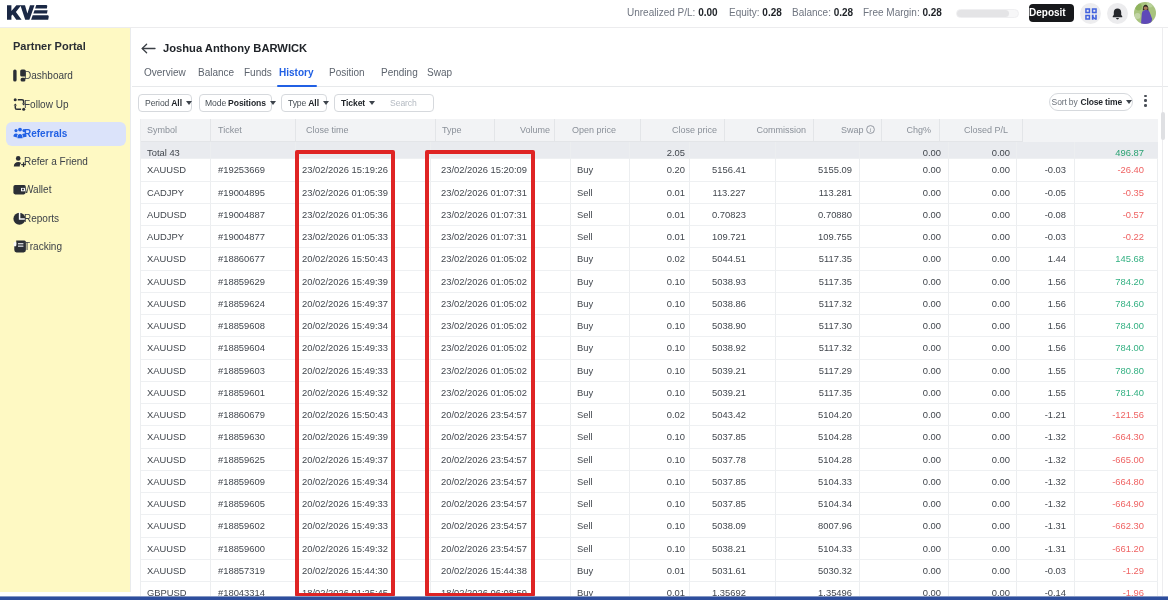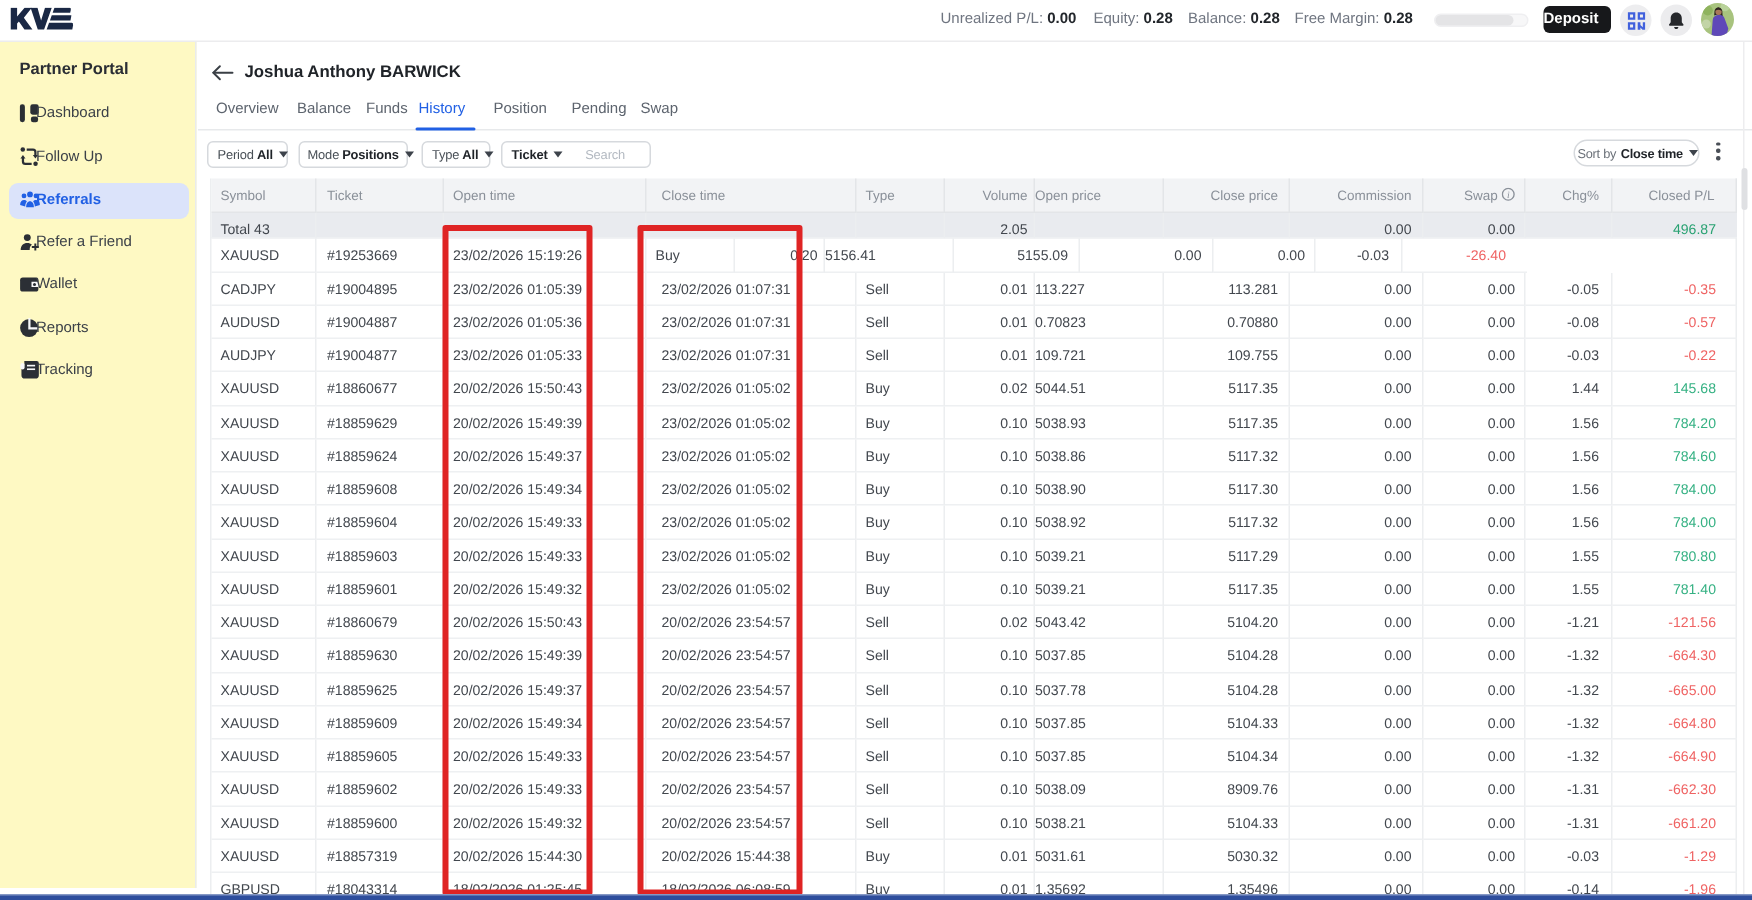--- a/index.html
+++ b/index.html
@@ -21,21 +21,21 @@
 .sbitem{position:absolute;left:0;width:131px;height:24px;display:flex;align-items:center}
 .sbitem svg{position:absolute;left:13px}
 .sbitem span{position:absolute;left:24px;font-size:10px;color:#3c4148}
 #sbactive{position:absolute;left:6px;top:94px;width:120px;height:24px;background:#dbe3fa;border-radius:6px}
 .sbitem.act span{color:#2160e4;font-weight:bold}
 
 #main{position:absolute;top:28px;left:132px;width:1036px;height:572px;background:#fff}
 #backarrow{position:absolute;left:9px;top:14.5px}
 #title{position:absolute;left:31px;top:13.5px;font-size:11.2px;font-weight:bold;color:#202429}
 .tab{position:absolute;top:39px;font-size:10px;color:#5d646e;white-space:nowrap}
-.tab.act{color:#2160e4;font-weight:normal}
+.tab.act{color:#2160e4;font-weight:bold}
 #tabline{position:absolute;left:0;top:58px;width:1036px;height:1px;background:#e7e9eb}
 #tabunderline{position:absolute;left:145px;top:56.5px;width:40px;height:2.5px;background:#2160e4;border-radius:1px}
 .pill{position:absolute;top:66px;height:18px;border:1px solid #d6d9dd;border-radius:4px;background:#fff;font-size:8.6px;letter-spacing:-0.1px;color:#495057;display:flex;align-items:center;white-space:nowrap}
 .pill b{color:#1f2328;margin-left:2px}
 .caret{display:inline-block;width:0;height:0;border-left:3.8px solid transparent;border-right:3.8px solid transparent;border-top:4.8px solid #3d434b;margin-left:4px;flex:none}
 .ph{color:#b4bac2}
 #sortpill{position:absolute;left:917px;top:65px;width:84px;height:18px;border:1px solid #d6d9dd;border-radius:9px;background:#fff;font-size:8.5px;letter-spacing:-0.15px;color:#6a7078;display:flex;align-items:center;justify-content:flex-end;white-space:nowrap}
 #sortpill b{color:#1f2328;margin-left:3px}
 #vdots{position:absolute;left:1012px;top:66.5px;display:flex;flex-direction:column;gap:2.2px;align-items:center}
 #vdots i{width:2.6px;height:2.6px;border-radius:50%;background:#4a4f57}
@@ -53,21 +53,21 @@
 .hrow{display:flex}
 .trow{display:flex}
 .hrow .th{height:23px}
 .trow .td{height:17.3px}
 .c1{width:70px;padding-left:6px}
 .c2{width:85px;padding-left:7px}
 .c3{width:135px;padding-left:6px}
 .c4{width:140px;padding-left:10px}
 .c5{width:59px;padding-left:6px}
 .c6{width:60px;text-align:right;padding-right:4px}
-.c7{width:86px;text-align:left;padding-right:7px}
+.c7{width:86px;text-align:center;padding-right:7px}
 .c8{width:84px;text-align:right;padding-right:7px}
 .c9{width:89px;text-align:right;padding-right:7px}
 .c10{width:68px;text-align:right;padding-right:6px}
 .c11{width:58px;text-align:right;padding-right:8px}
 .c12{width:83px;text-align:right;padding-right:14px;border-right:none}
 .tr .td.neg{color:#ef6363}
 .tr .td.pos{color:#35b183}
 .trow .td.tot{color:#2aa273}
 
 #redbox1{position:absolute;left:294.5px;top:150px;width:100.5px;height:447px;border:4px solid #df2424;border-radius:2px;z-index:40}
@@ -225,21 +225,20 @@
   <div id="vdots">
       <i></i>
       <i></i>
       <i></i>
     </div>
 
   <div id="table">
     <div class="tr hrow">
       <div class="th c1">Symbol</div>
       <div class="th c2">Ticket</div>
-      <div class="th c3">Open time</div>
       <div class="th c4">Close time</div>
       <div class="th c5">Type</div>
       <div class="th c6">Volume</div>
       <div class="th c7">Open price</div>
       <div class="th c8">Close price</div>
       <div class="th c9">Commission</div>
       <div class="th c10">Swap <svg width="9" height="9" viewBox="0 0 9 9" style="vertical-align:-1px">
             <circle cx="4.5" cy="4.5" r="3.9" fill="none" stroke="#8a9099" stroke-width="0.9"></circle>
             <text x="4.5" y="6.7" font-size="6.5" font-style="italic" text-anchor="middle" fill="#8a9099" font-family="Liberation Serif,serif">i</text>
           </svg></div>
@@ -257,20 +256,21 @@
       <div class="td c8"></div>
       <div class="td c9">0.00</div>
       <div class="td c10">0.00</div>
       <div class="td c11"></div>
       <div class="td c12 tot">496.87</div>
     </div>
 <div class="tr">
         <div class="td c1">XAUUSD</div>
         <div class="td c2">#19253669</div>
         <div class="td c3">23/02/2026 15:19:26</div>
+        <div class="td c4">23/02/2026 15:20:09</div>
         <div class="td c5">Buy</div>
         <div class="td c6">0.20</div>
         <div class="td c7">5156.41</div>
         <div class="td c8">5155.09</div>
         <div class="td c9">0.00</div>
         <div class="td c10">0.00</div>
         <div class="td c11">-0.03</div>
         <div class="td c12 neg">-26.40</div>
       </div>
 <div class="tr">
@@ -484,21 +484,21 @@
         <div class="td c12 neg">-664.90</div>
       </div>
 <div class="tr">
         <div class="td c1">XAUUSD</div>
         <div class="td c2">#18859602</div>
         <div class="td c3">20/02/2026 15:49:33</div>
         <div class="td c4">20/02/2026 23:54:57</div>
         <div class="td c5">Sell</div>
         <div class="td c6">0.10</div>
         <div class="td c7">5038.09</div>
-        <div class="td c8">8909.76</div>
+        <div class="td c8">8007.96</div>
         <div class="td c9">0.00</div>
         <div class="td c10">0.00</div>
         <div class="td c11">-1.31</div>
         <div class="td c12 neg">-662.30</div>
       </div>
 <div class="tr">
         <div class="td c1">XAUUSD</div>
         <div class="td c2">#18859600</div>
         <div class="td c3">20/02/2026 15:49:32</div>
         <div class="td c4">20/02/2026 23:54:57</div>

